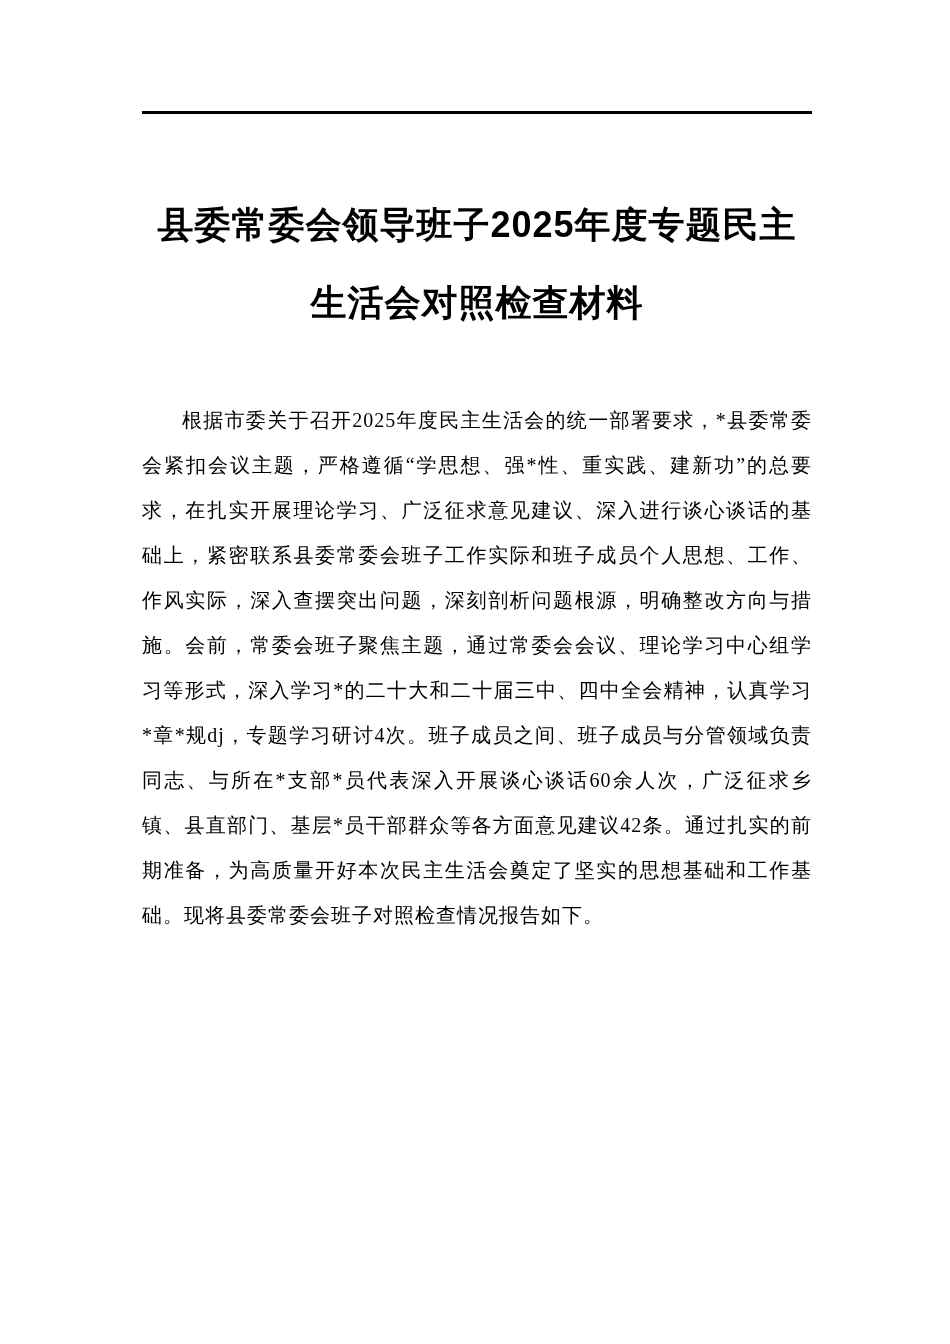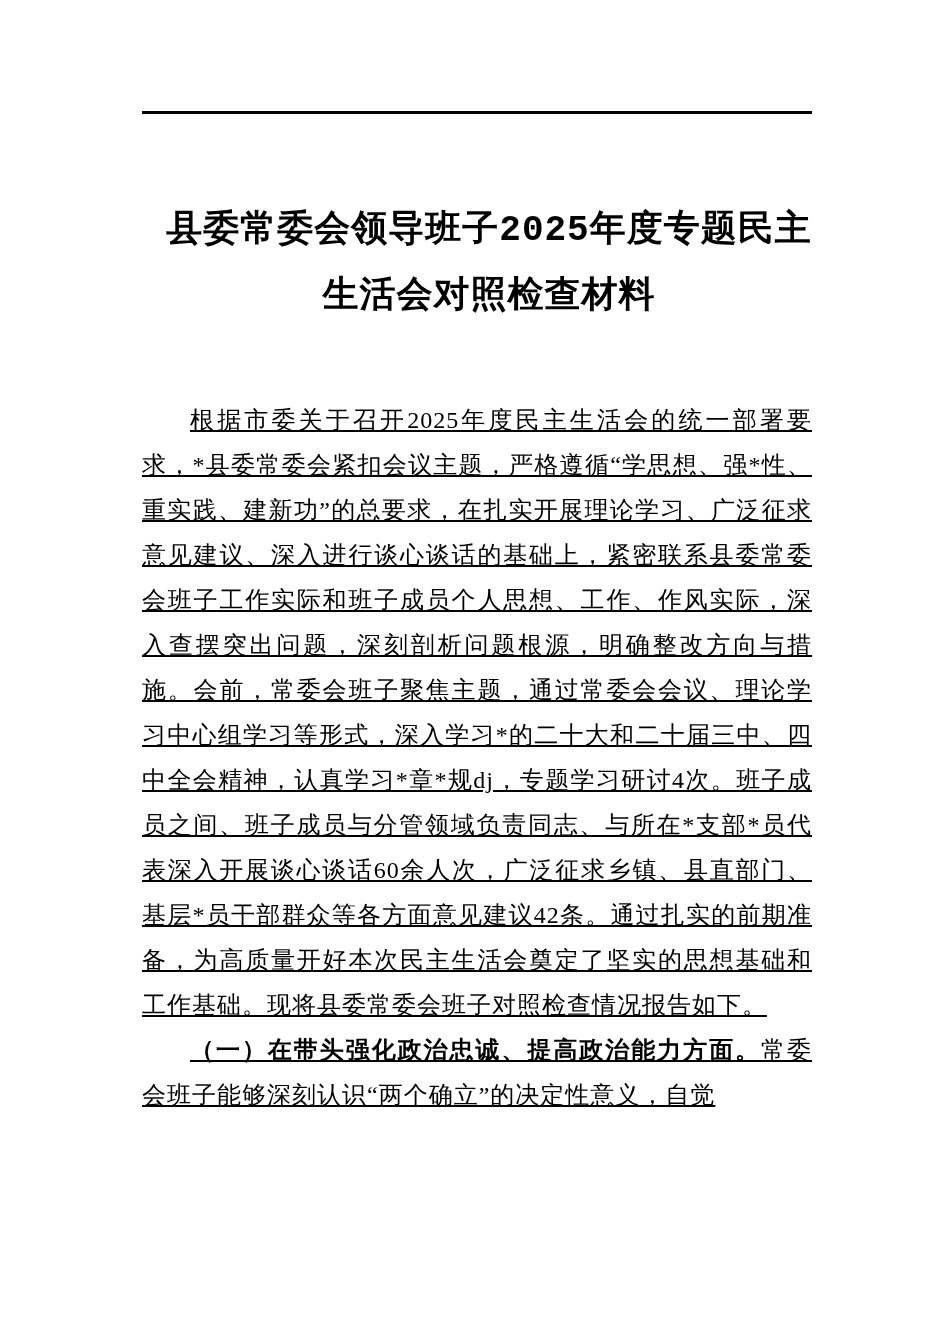--- a/index.html
+++ b/index.html
@@ -22,39 +22,38 @@
     top: 111px;
     width: 670px;
     height: 3px;
     background: #000000;
   }
   .doc-title {
     position: absolute;
     left: 142px;
     top: 186px;
     width: 670px;
-    margin: 12px;
+    margin: 0;
     font-size: 36px;
-    line-height: 66px;
+    line-height: 78px;
     font-weight: bold;
     letter-spacing: 1px;
     text-align: center;
-    font-family: Liberation Mono, monospace;
+    font-family: Liberation Sans, sans-serif;
   }
   .doc-body {
     position: absolute;
     left: 142px;
     top: 398px;
     width: 670px;
-    font-size: 24px;
+    font-size: 20px;
     line-height: 45px;
     letter-spacing: 1px;
     text-align: justify;
     text-justify: inter-ideograph;
-    text-decoration: underline;
   }
   .para {
     margin: 0;
     text-indent: 2em;
   }
   .section-heading {
     margin: 0;
     text-indent: 2em;
     font-weight: bold;
     font-family: "Liberation Sans", "DejaVu Sans", sans-serif;
@@ -68,15 +67,14 @@
 
 <div class="page">
   <div class="header-rule"></div>
 
   <h1 class="doc-title">县委常委会领导班子2025年度专题民主生活会对照检查材料</h1>
 
   <div class="doc-body">
     <p class="para">根据市委关于召开2025年度民主生活会的统一部署要求，*县委常委会紧扣会议主题，严格遵循“学思想、强*性、重实践、建新功”的总要求，在扎实开展理论学习、广泛征求意见建议、深入进行谈心谈话的基础上，紧密联系县委常委会班子工作实际和班子成员个人思想、工作、作风实际，深入查摆突出问题，深刻剖析问题根源，明确整改方向与措施。会前，常委会班子聚焦主题，通过常委会会议、理论学习中心组学习等形式，深入学习*的二十大和二十届三中、四中全会精神，认真学习*章*规dj，专题学习研讨4次。班子成员之间、班子成员与分管领域负责同志、与所在*支部*员代表深入开展谈心谈话60余人次，广泛征求乡镇、县直部门、基层*员干部群众等各方面意见建议42条。通过扎实的前期准备，为高质量开好本次民主生活会奠定了坚实的思想基础和工作基础。现将县委常委会班子对照检查情况报告如下。</p>
 
 
-    <p class="para"><span class="lead-bold">（一）在带头强化政治忠诚、提高政治能力方面。</span><span>常委会班子能够深刻认识“两个确立”的决定性意义，自觉</span></p>
   </div>
 </div>
 
 </body></html>

